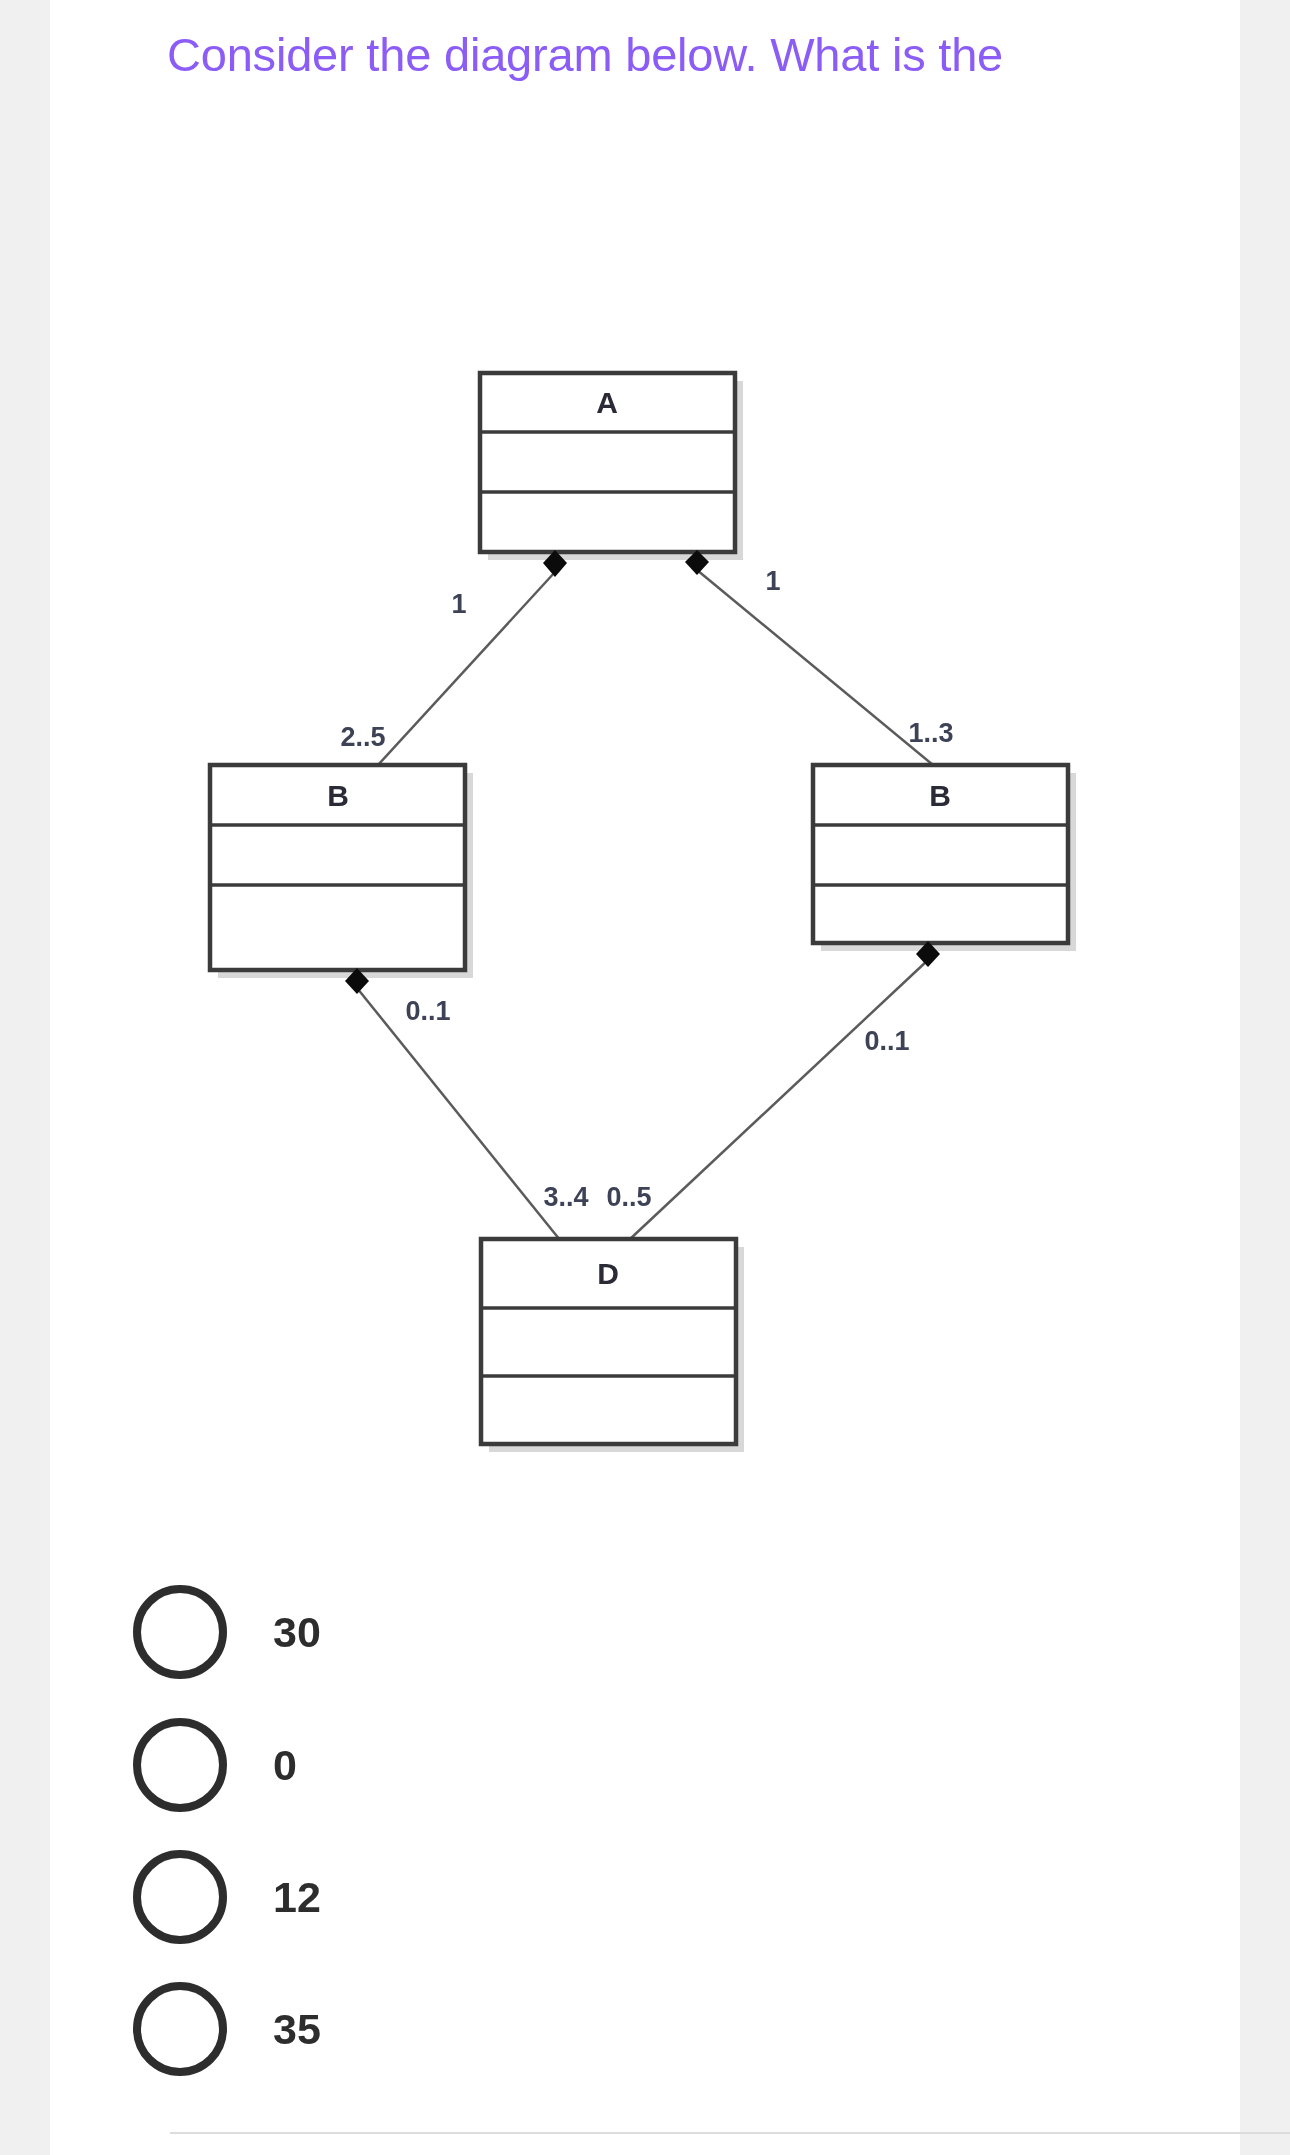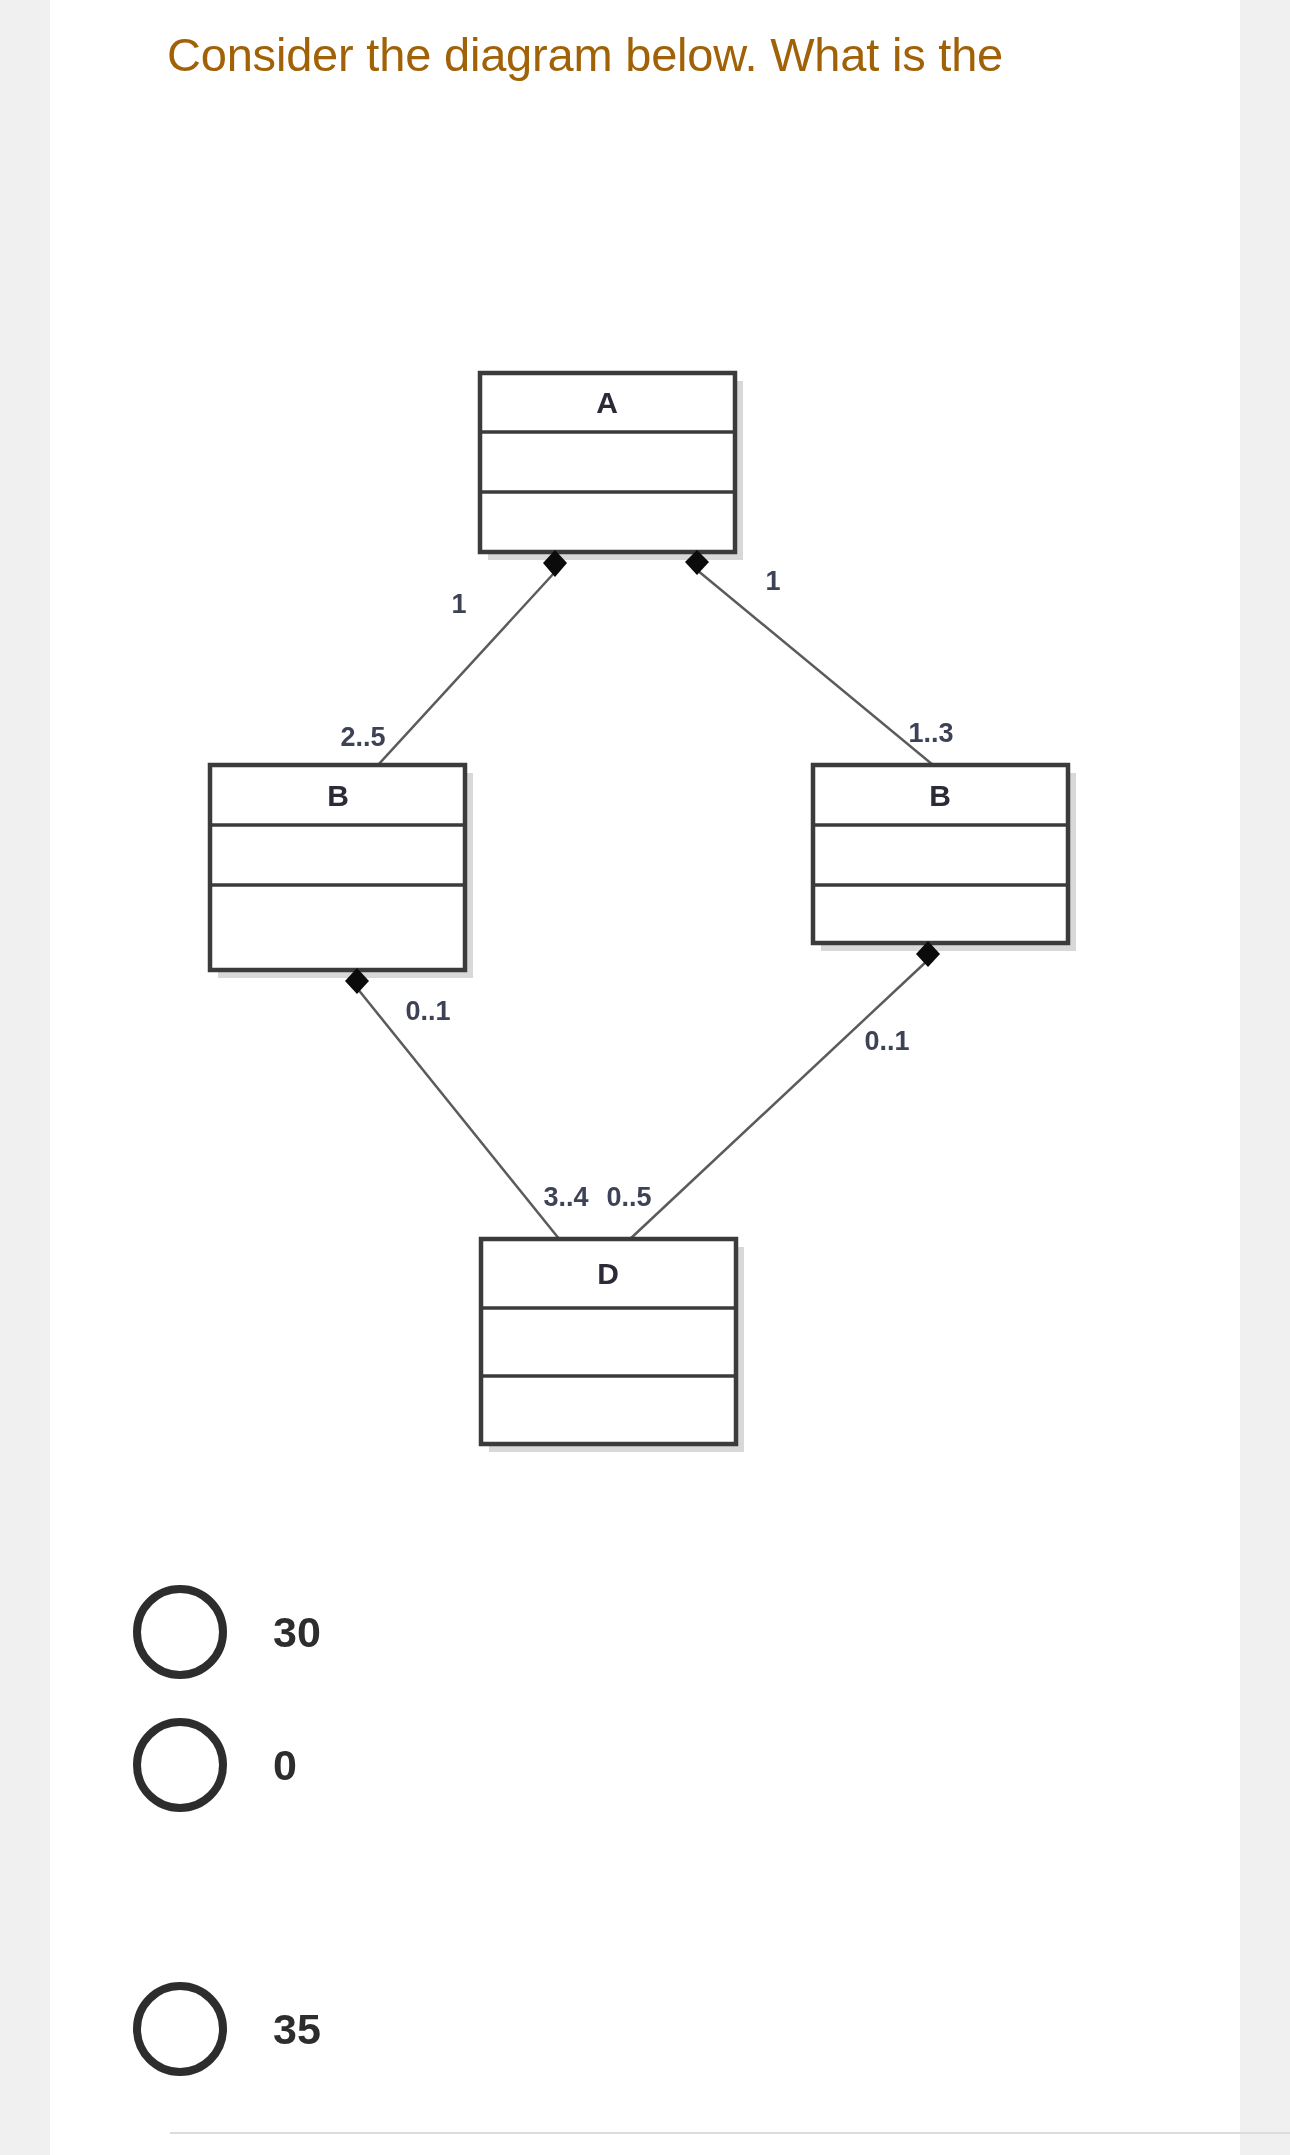--- a/index.html
+++ b/index.html
@@ -8,21 +8,21 @@
     background:#f0f0f1;
     font-family:"Liberation Sans",sans-serif;
     -webkit-font-smoothing:antialiased;
   }
   .content{
     position:absolute;top:0;left:50px;width:1190px;height:2155px;
     background:#ffffff;
   }
   .question{
     position:absolute;top:30px;left:117px;width:1060px;
-    font-size:47px;line-height:50px;font-weight:400;color:#a16207;
+    font-size:47px;line-height:50px;font-weight:400;color:#8b5cf6;
     letter-spacing:-0.2px;
   }
   .question div{white-space:nowrap;}
   svg.diagram{position:absolute;top:0;left:0;width:1290px;height:1500px;}
   .box{fill:#ffffff;stroke:#3b3b3b;stroke-width:4.5px;}
   .shadow{fill:#a9a9a9;opacity:0.45;}
   .divider{stroke:#3b3b3b;stroke-width:3.5px;}
   .assoc{stroke:#5b5b5b;stroke-width:2.5px;fill:none;}
   .diamond{fill:#0b0b0b;}
   .clslabel{
@@ -107,19 +107,23 @@
   </svg>
 
   <div class="option-row" style="top:1585px;">
     <div class="radio-circle"></div>
     <div class="option-label">30</div>
   </div>
   <div class="option-row" style="top:1718px;">
     <div class="radio-circle"></div>
     <div class="option-label">0</div>
   </div>
+  <div class="option-row" style="top:1850px;">
+    <div class="radio-circle"></div>
+    <div class="option-label">12</div>
+  </div>
   <div class="option-row" style="top:1982px;">
     <div class="radio-circle"></div>
     <div class="option-label">35</div>
   </div>
 
   <div class="bottom-divider"></div>
 </div>
 
 </body></html>

